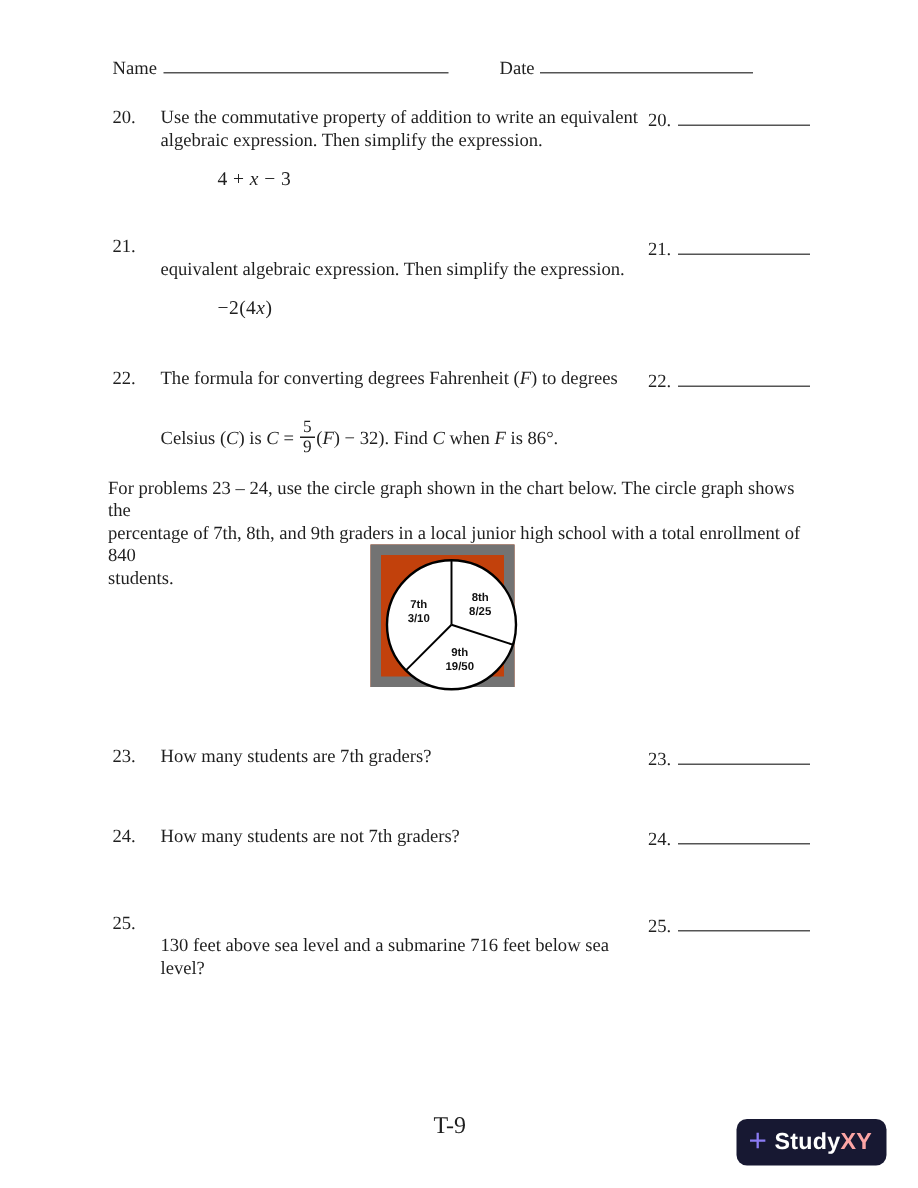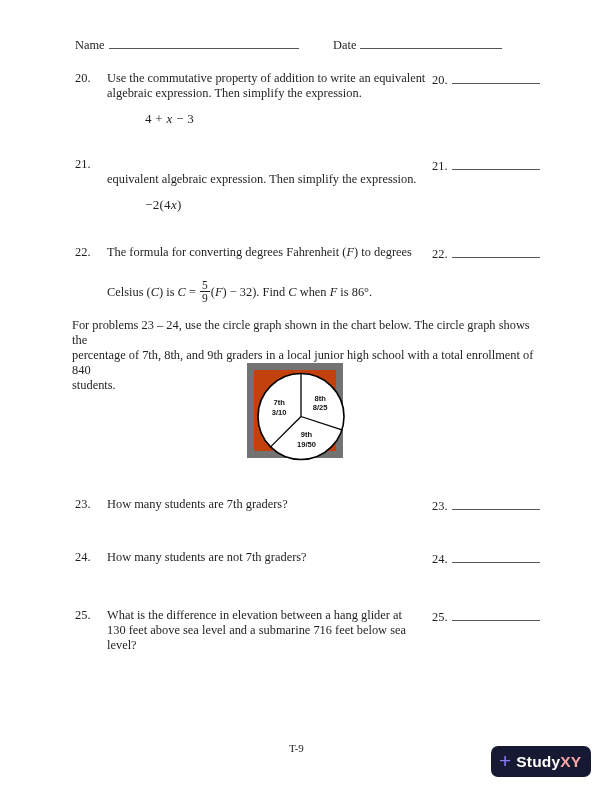--- a/index.html
+++ b/index.html
@@ -21,21 +21,21 @@
   .qbody { width:322px; line-height:15px; }
   .ans { display:flex; align-items:baseline; }
   .ans .line { width:88px; margin-left:4px; }
   .expr { font-size:13px; letter-spacing:0.3px; }
   .it { font-style:italic; }
   .frac { display:inline-flex; flex-direction:column; text-align:center; font-size:11.5px; line-height:1.08; vertical-align:middle; margin:0 1px; position:relative; top:-1px; }
   .frac .num { border-bottom:1px solid #1f1f1f; padding:0 2px; }
   .frac .den { padding:0 2px; }
   .intro { width:472px; line-height:15px; }
   .chart-box { background:#c2410c; border:7px solid #737373; }
-  .footer-code { font-size:11px; }
+  .footer-code { font-size:16px; }
   .logo {
     display:flex; align-items:center;
     background:#171832; border-radius:7px;
     padding:0 10px 0 8px; height:31px;
     font-family:"Liberation Sans", sans-serif;
     font-weight:700; font-size:15.5px;
   }
   .logo .plus { font-weight:400; font-size:21px; line-height:1; margin-right:5px; position:relative; top:-1px; }
   .logo .study { color:#ffffff; letter-spacing:0.2px; }
   .logo .xy { letter-spacing:0.2px; }
@@ -121,21 +121,21 @@
     <span class="qnum">24.</span>
     <span class="qbody"><span>How many students are not 7th graders?</span></span>
   </div>
   <div class="abs ans" style="left:432px; top:550px;">
     <span>24.</span>
     <span class="line"></span>
   </div>
 
   <div class="abs row" style="left:75px; top:608px;">
     <span class="qnum">25.</span>
-    <span class="qbody"><span><span>What is the difference in elevation between a hang glider at</span></span><br><span><span>130 feet above sea level and a submarine 716 feet below sea</span></span><br><span><span>level?</span></span></span>
+    <span class="qbody"><br><span><span>130 feet above sea level and a submarine 716 feet below sea</span></span><br><span><span>level?</span></span></span>
   </div>
   <div class="abs ans" style="left:432px; top:608px;">
     <span>25.</span>
     <span class="line"></span>
   </div>
 
   <div class="abs footer-code" style="left:289px; top:742px;">T-9</div>
 
   <div class="abs logo" style="left: 491px; top: 746px; background: rgb(23, 24, 50);">
     <span class="plus" style="color: rgb(139, 123, 244);">+</span>

